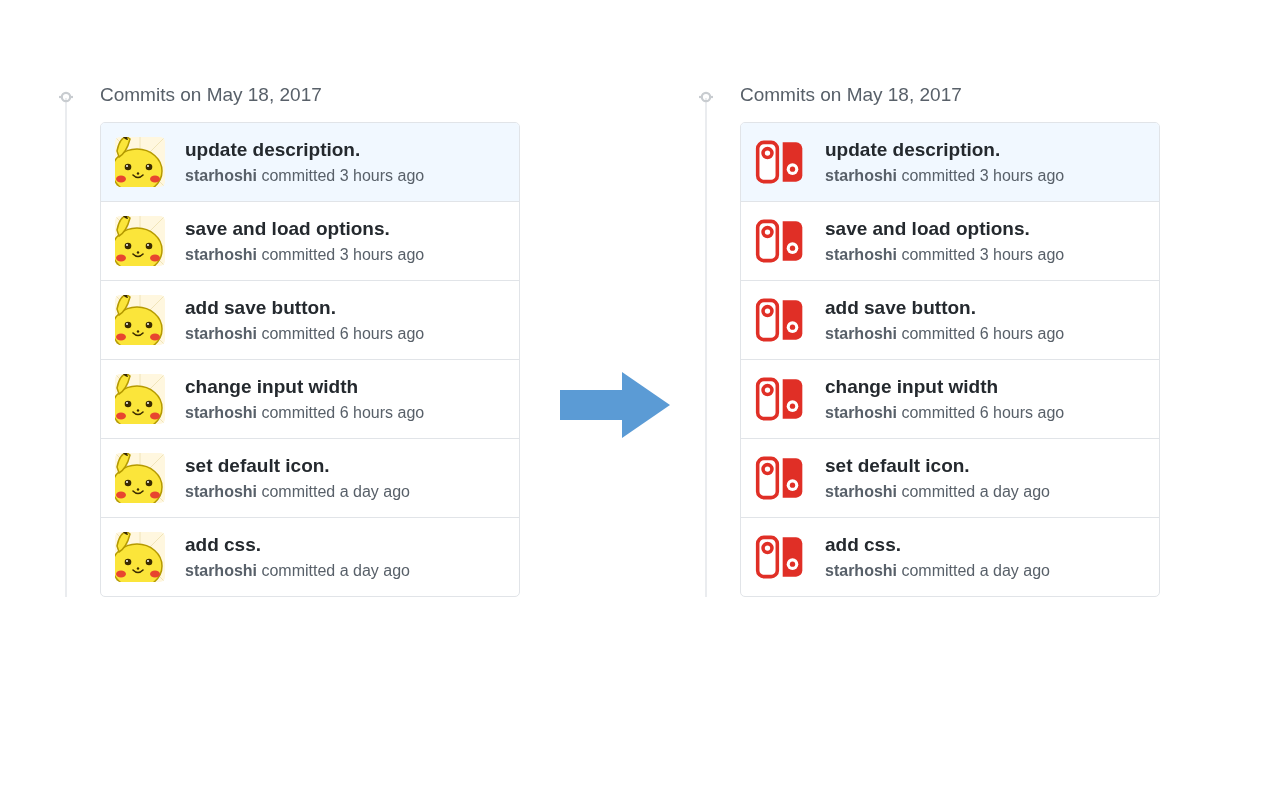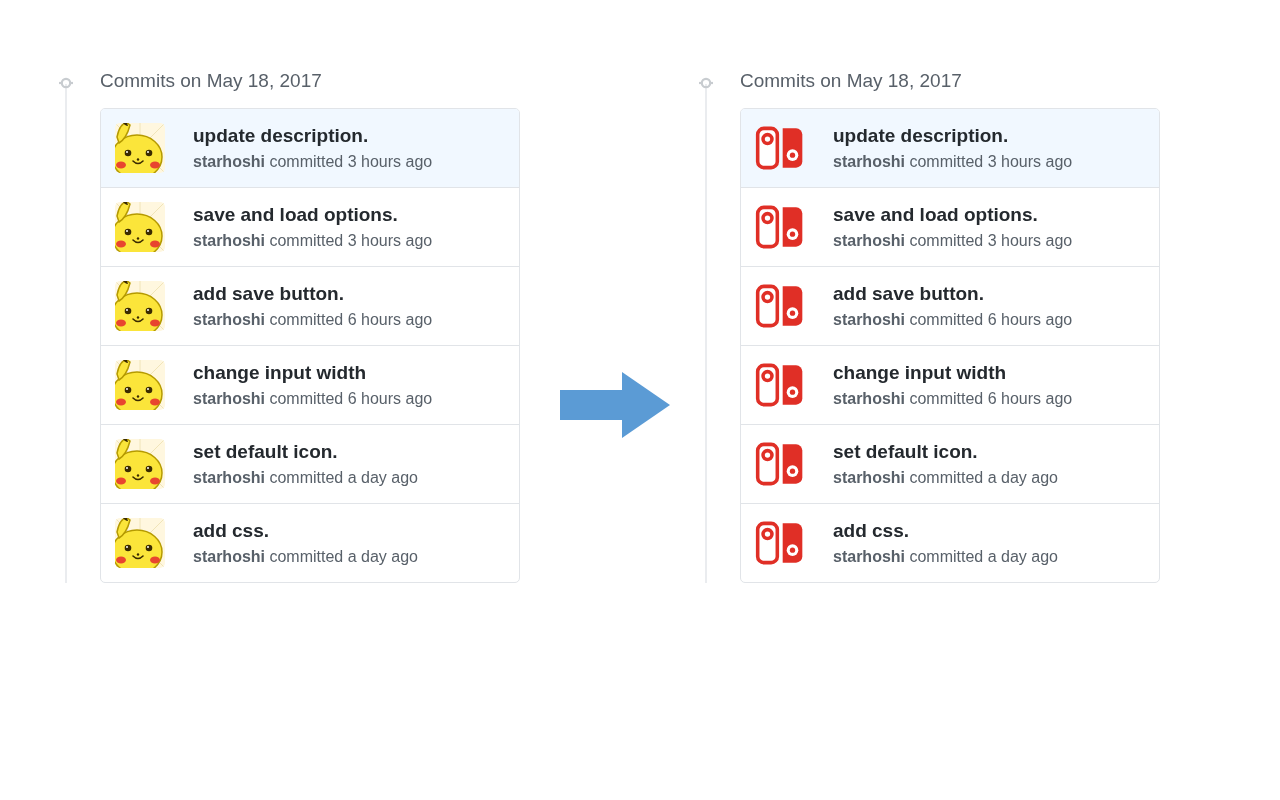--- a/index.html
+++ b/index.html
@@ -12,21 +12,21 @@
     color: #24292e;
   }
   .canvas {
     position: relative;
     width: 1280px;
     height: 800px;
     overflow: hidden;
   }
   .panel {
     position: absolute;
-    top: 70px;
+    top: 84px;
     width: 470px;
   }
   .panel.left  { left: 50px; }
   .panel.right { left: 690px; }
 
   .timeline {
     position: relative;
     padding-left: 50px;
   }
   .timeline-line {
@@ -57,21 +57,21 @@
     border: 1px solid #e1e4e8;
     border-radius: 5px;
     overflow: hidden;
     background: #fff;
   }
   .commit-item {
     display: flex;
     align-items: center;
     padding: 14px 28px 14px 14px;
     border-top: 1px solid #e1e4e8;
-    gap: 28px;
+    gap: 20px;
   }
   .commit-item:first-child { border-top: none; }
   .commit-item.highlight { background: #f1f8ff; }
 
   .avatar {
     width: 50px;
     height: 50px;
     border-radius: 5px;
     flex: 0 0 50px;
     display: flex;

